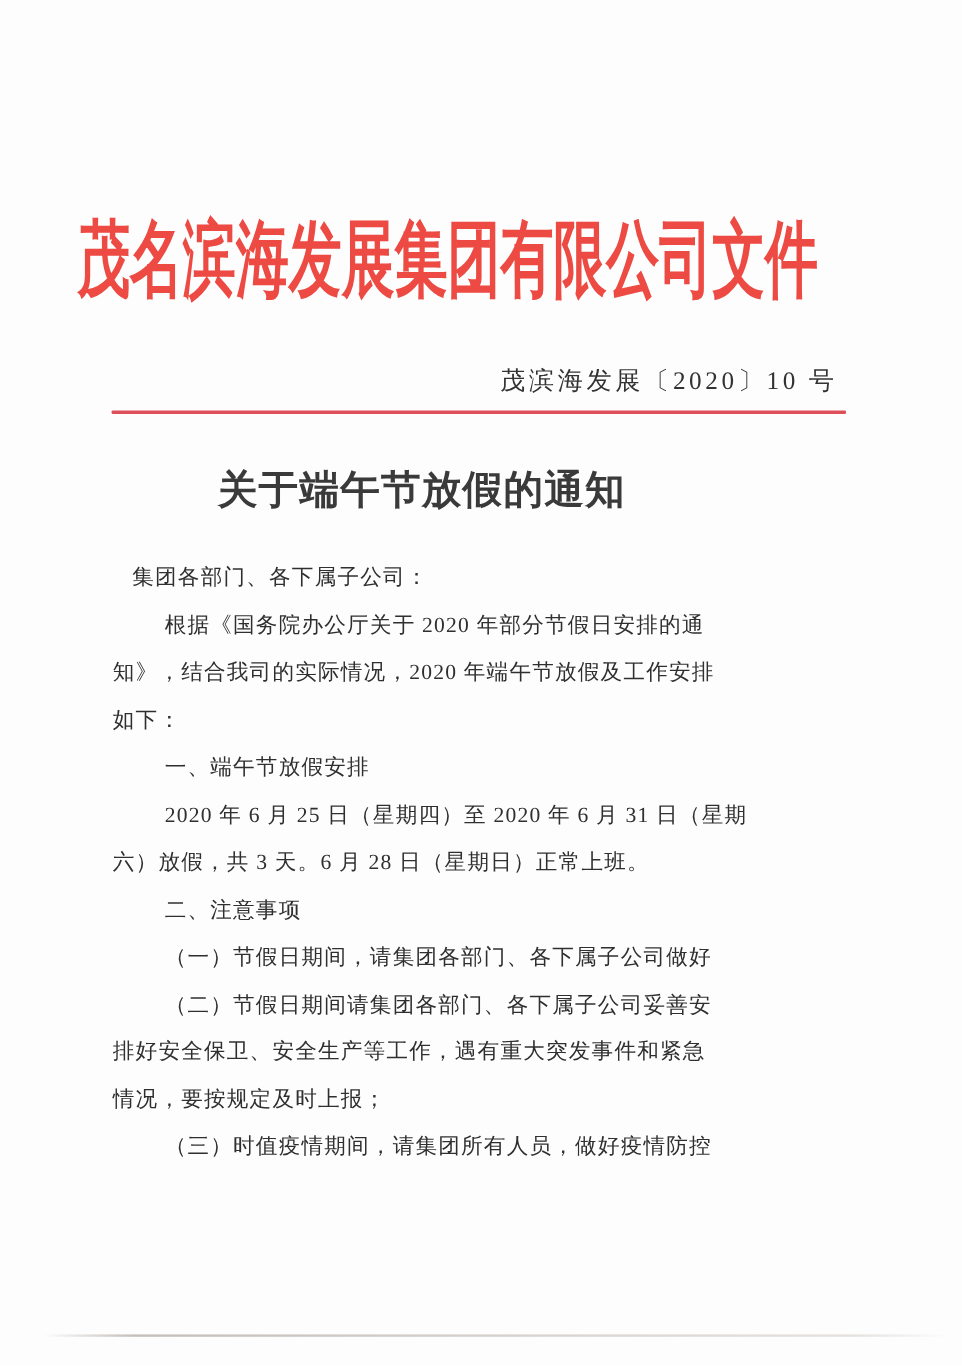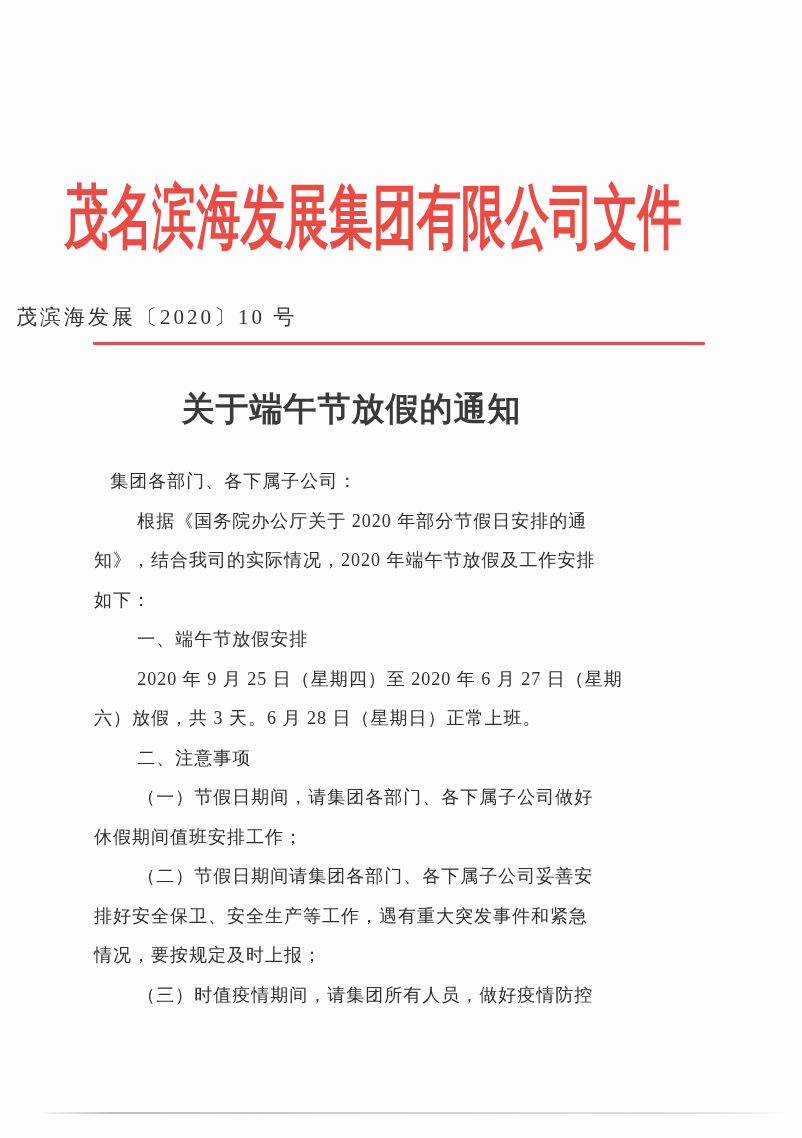--- a/index.html
+++ b/index.html
@@ -38,27 +38,26 @@
     transform-origin: center;
     letter-spacing: 0;
   }
 
   
   .doc-number {
     position: absolute;
     top: 302px;
     left: 0;
     width: 698px;
-    text-align: left;
+    text-align: right;
     font-size: 21px;
     line-height: 30px;
     letter-spacing: 3px;
     color: #333333;
     white-space: nowrap;
-    padding-left: 16px;
   }
 
   
   .red-line {
     position: absolute;
     top: 342px;
     left: 93px;
     width: 612px;
     height: 3px;
     background: #de4f5a;
@@ -127,25 +126,24 @@
   <div class="red-line"></div>
 
   <h1 class="doc-title">关于端午节放假的通知</h1>
 
   <div class="body-block">
     <div class="body-line ind-sm">集团各部门、各下属子公司：</div>
     <div class="body-line ind">根据《国务院办公厅关于 2020 年部分节假日安排的通</div>
     <div class="body-line">知》，结合我司的实际情况，2020 年端午节放假及工作安排</div>
     <div class="body-line">如下：</div>
     <div class="body-line ind">一、端午节放假安排</div>
-    <div class="body-line ind">2020 年 9 月 25 日（星期四）至 2020 年 6 月 27 日（星期</div>
+    <div class="body-line ind">2020 年 6 月 25 日（星期四）至 2020 年 6 月 31 日（星期</div>
     <div class="body-line">六）放假，共 3 天。6 月 28 日（星期日）正常上班。</div>
     <div class="body-line ind">二、注意事项</div>
     <div class="body-line ind">（一）节假日期间，请集团各部门、各下属子公司做好</div>
-    <div class="body-line">休假期间值班安排工作；</div>
     <div class="body-line ind">（二）节假日期间请集团各部门、各下属子公司妥善安</div>
     <div class="body-line">排好安全保卫、安全生产等工作，遇有重大突发事件和紧急</div>
     <div class="body-line">情况，要按规定及时上报；</div>
     <div class="body-line ind">（三）时值疫情期间，请集团所有人员，做好疫情防控</div>
   </div>
 
   <div class="scan-artifact"></div>
 
 </div>
 

